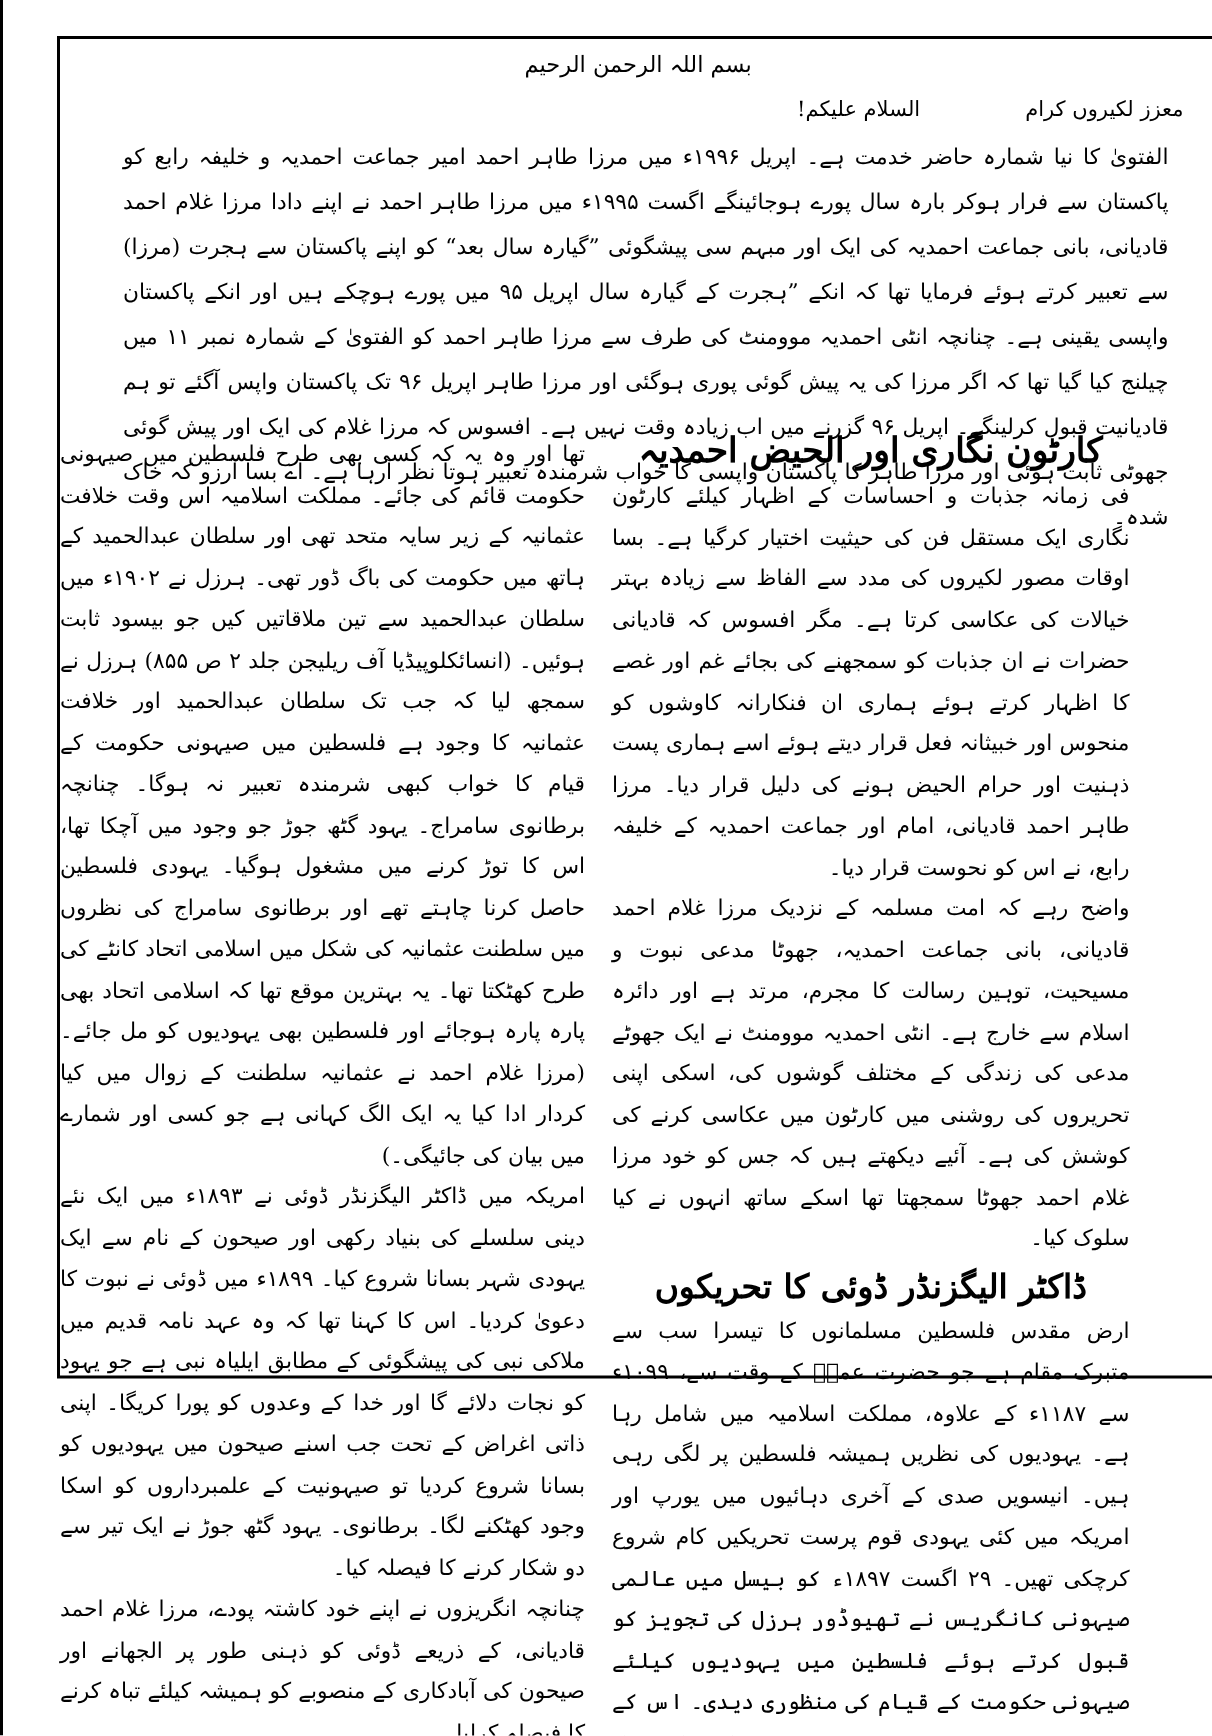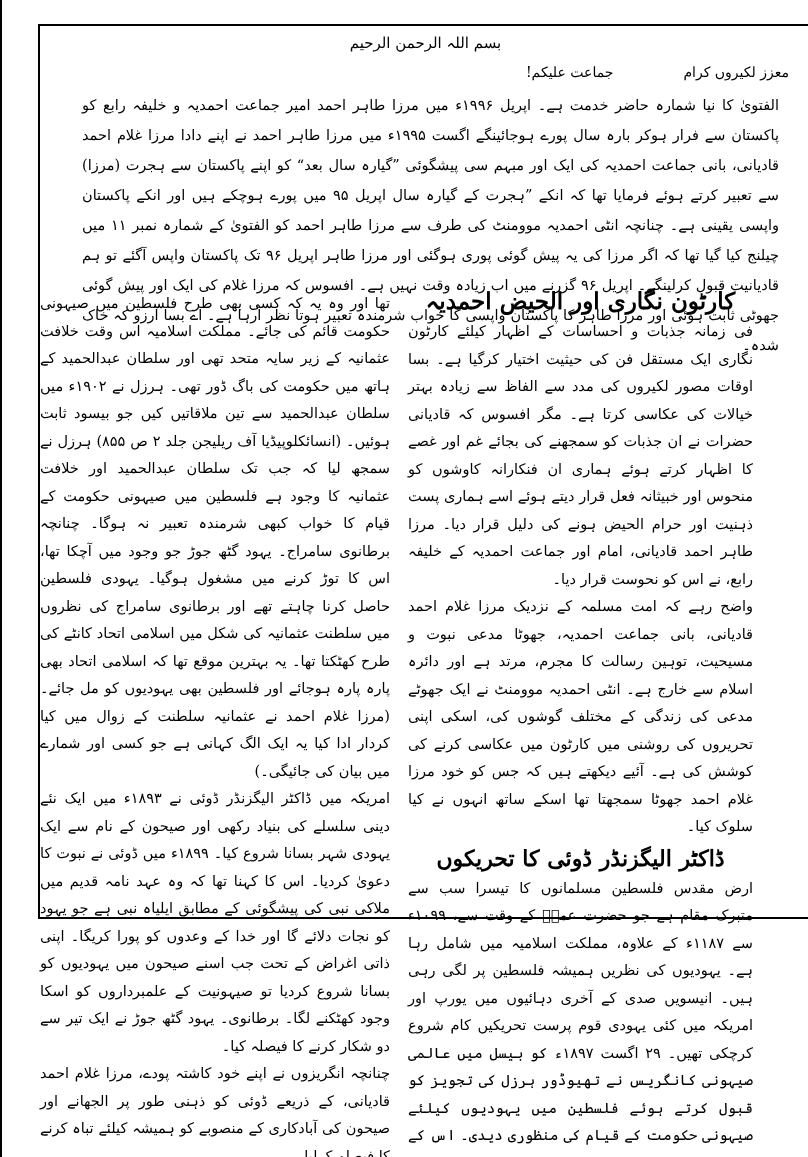--- a/index.html
+++ b/index.html
@@ -27,21 +27,21 @@
 </head>
 <body>
 
 <div class="edge-line"></div>
 
 <div class="frame">
   <div class="bismillah">بسم اللہ الرحمن الرحیم</div>
 
   <div class="salutation">
     <span>معزز لکیروں کرام</span>
-    <span>جماعت علیکم!</span>
+    <span>السلام علیکم!</span>
   </div>
 
   <div class="intro">
     <p>الفتویٰ کا نیا شمارہ حاضر خدمت ہے۔ اپریل ۱۹۹۶ء میں مرزا طاہر احمد امیر جماعت احمدیہ و خلیفہ رابع کو پاکستان سے فرار ہوکر بارہ سال پورے ہوجائینگے اگست ۱۹۹۵ء میں مرزا طاہر احمد نے اپنے دادا مرزا غلام احمد قادیانی، بانی جماعت احمدیہ کی ایک اور مبہم سی پیشگوئی ”گیارہ سال بعد“ کو اپنے پاکستان سے ہجرت (مرزا) سے تعبیر کرتے ہوئے فرمایا تھا کہ انکے ”ہجرت کے گیارہ سال اپریل ۹۵ میں پورے ہوچکے ہیں اور انکے پاکستان واپسی یقینی ہے۔ چنانچہ انٹی احمدیہ موومنٹ کی طرف سے مرزا طاہر احمد کو الفتویٰ کے شمارہ نمبر ۱۱ میں چیلنج کیا گیا تھا کہ اگر مرزا کی یہ پیش گوئی پوری ہوگئی اور مرزا طاہر اپریل ۹۶ تک پاکستان واپس آگئے تو ہم قادیانیت قبول کرلینگے۔ اپریل ۹۶ گزرنے میں اب زیادہ وقت نہیں ہے۔ افسوس کہ مرزا غلام کی ایک اور پیش گوئی جھوٹی ثابت ہوئی اور مرزا طاہر کا پاکستان واپسی کا خواب شرمندہ تعبیر ہوتا نظر آرہا ہے۔ اے بسا آرزو کہ خاک شدہ۔</p>
   </div>
 </div>
 
 <div class="col col-right">
   <h2 class="heading big">کارٹون نگاری اور الحیض احمدیہ</h2>
   <p>فی زمانہ جذبات و احساسات کے اظہار کیلئے کارٹون نگاری ایک مستقل فن کی حیثیت اختیار کرگیا ہے۔ بسا اوقات مصور لکیروں کی مدد سے الفاظ سے زیادہ بہتر خیالات کی عکاسی کرتا ہے۔ مگر افسوس کہ قادیانی حضرات نے ان جذبات کو سمجھنے کی بجائے غم اور غصے کا اظہار کرتے ہوئے ہماری ان فنکارانہ کاوشوں کو منحوس اور خبیثانہ فعل قرار دیتے ہوئے اسے ہماری پست ذہنیت اور حرام الحیض ہونے کی دلیل قرار دیا۔ مرزا طاہر احمد قادیانی، امام اور جماعت احمدیہ کے خلیفہ رابع، نے اس کو نحوست قرار دیا۔</p>

